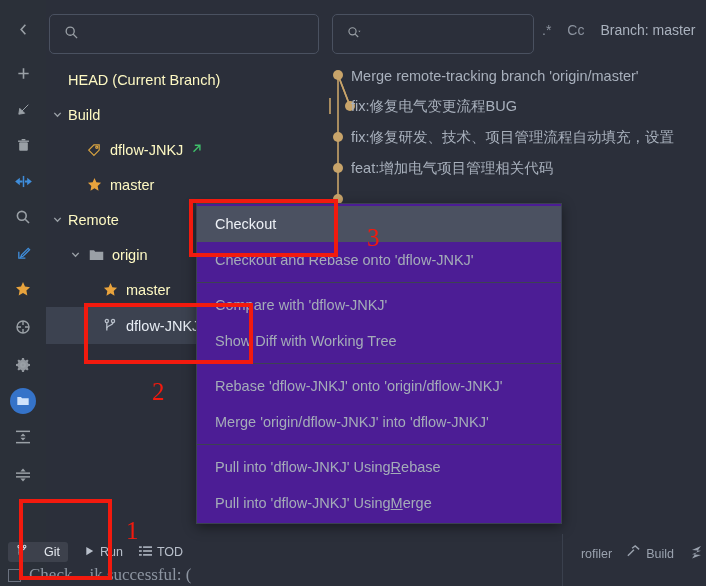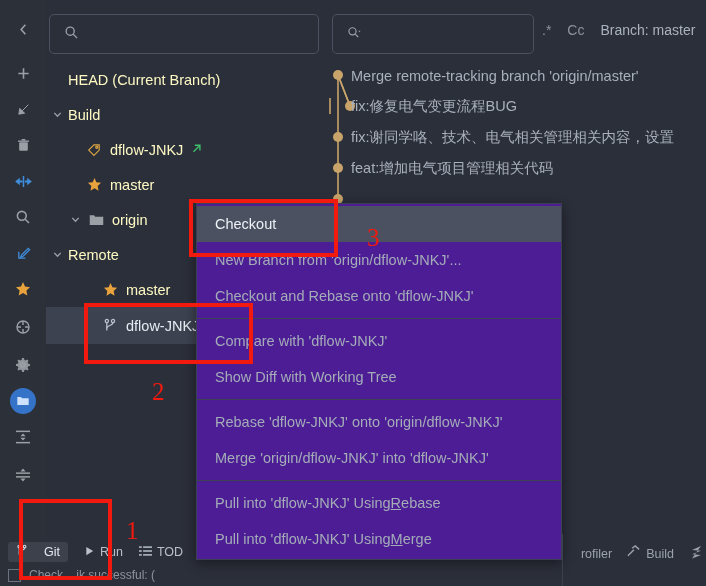--- a/index.html
+++ b/index.html
@@ -86,21 +86,21 @@
 
   
   .bottombar{
     position:absolute;left:0;bottom:22px;width:706px;height:24px;
     display:flex;align-items:center;
   }
   .bb-item{display:flex;align-items:center;gap:5px;margin-right:16px;font-size:12.5px;color:#b9c0cb;cursor:pointer;}
   .bb-item.active{background:#3d414c;padding:2px 8px;border-radius:3px;color:#e6eaf0;gap:16px;}
   .statusline{position:absolute;left:0;bottom:0;width:706px;height:22px;display:flex;align-items:center;}
   .statusline .sq{width:11px;height:11px;border:1px solid #6b7280;margin:0 8px;}
-  .statusline .stxt{font-size:12px;color:#8d95a1;white-space:nowrap;}
+  .statusline .stxt{font-size:17px;color:#8d95a1;white-space:nowrap;font-family:Liberation Serif, serif;}
 
   .bb-right{position:absolute;right:4px;bottom:24px;display:flex;align-items:center;gap:14px;}
   .bb-right .it{display:flex;align-items:center;gap:5px;font-size:12.5px;color:#9aa2ae;}
 
   
   .watermark{
     position:absolute;right:6px;bottom:6px;text-align:right;
     color:#c9d2de;opacity:.72;pointer-events:none;line-height:1.05;
   }
   .watermark .w1{font-size:21px;letter-spacing:.5px;}
@@ -246,41 +246,41 @@
 
       <div class="trow" style="padding-left:38px;">
         <span class="ico">
           <svg width="15" height="15" viewBox="0 0 16 16" fill="#e8a33d">
               <path d="M8 1 L10 5.6 L15 6.2 L11.4 9.6 L12.3 14.6 L8 12.1 L3.7 14.6 L4.6 9.6 L1 6.2 L6 5.6 Z"></path>
             </svg>
         </span>
         <span class="lbl">master</span>
       </div>
 
+      <div class="trow" style="padding-left:4px;">
+        <span class="chev">
+          <svg width="11" height="11" viewBox="0 0 12 12" fill="none" stroke="currentColor" stroke-width="1.5">
+              <path d="M2.5 4.2 L6 8 L9.5 4.2"></path>
+            </svg>
+        </span>
+        <span class="lbl">Remote</span>
+      </div>
+
       <div class="trow" style="padding-left:22px;">
         <span class="chev">
           <svg width="11" height="11" viewBox="0 0 12 12" fill="none" stroke="currentColor" stroke-width="1.5">
               <path d="M2.5 4.2 L6 8 L9.5 4.2"></path>
             </svg>
         </span>
         <span class="ico">
           <svg width="15" height="14" viewBox="0 0 16 14" fill="#9aa0a6">
               <path d="M0.8 2h4.6l1.2 1.4h8.6v9H0.8z"></path>
             </svg>
         </span>
         <span class="lbl">origin</span>
-      </div>
-
-      <div class="trow" style="padding-left:4px;">
-        <span class="chev">
-          <svg width="11" height="11" viewBox="0 0 12 12" fill="none" stroke="currentColor" stroke-width="1.5">
-              <path d="M2.5 4.2 L6 8 L9.5 4.2"></path>
-            </svg>
-        </span>
-        <span class="lbl">Remote</span>
       </div>
 
       <div class="trow" style="padding-left:54px;">
         <span class="ico">
           <svg width="15" height="15" viewBox="0 0 16 16" fill="#e8a33d">
               <path d="M8 1 L10 5.6 L15 6.2 L11.4 9.6 L12.3 14.6 L8 12.1 L3.7 14.6 L4.6 9.6 L1 6.2 L6 5.6 Z"></path>
             </svg>
         </span>
         <span class="lbl">master</span>
       </div>
@@ -331,31 +331,30 @@
     </svg>
 
     <div class="commits">
       <div class="crow">
         <span class="msg">Merge remote-tracking branch 'origin/master'</span>
       </div>
       <div class="crow">
         <span class="msg">fix:修复电气变更流程BUG</span>
       </div>
       <div class="crow">
-        <span class="msg">fix:谢同学咯、技术、电气相关管理相关内容，设置</span>
+        <span class="msg">fix:修复研发、技术、项目管理流程自动填充，设置</span>
       </div>
       <div class="crow">
         <span class="msg">feat:增加电气项目管理相关代码</span>
       </div>
     </div>
   </div>
 
   <div class="ctxmenu">
     <div class="mi sel">Checkout</div>
-    <div class="mi">New Branch from 'origin/dflow-JNKJ'...</div>
     <div class="mi">Checkout and Rebase onto 'dflow-JNKJ'</div>
     <div class="sep"></div>
     <div class="mi">Compare with 'dflow-JNKJ'</div>
     <div class="mi">Show Diff with Working Tree</div>
     <div class="sep"></div>
     <div class="mi">Rebase 'dflow-JNKJ' onto 'origin/dflow-JNKJ'</div>
     <div class="mi">Merge 'origin/dflow-JNKJ' into 'dflow-JNKJ'</div>
     <div class="sep"></div>
     <div class="mi">Pull into 'dflow-JNKJ' Using <u>R</u>ebase</div>
     <div class="mi">Pull into 'dflow-JNKJ' Using <u>M</u>erge</div>

